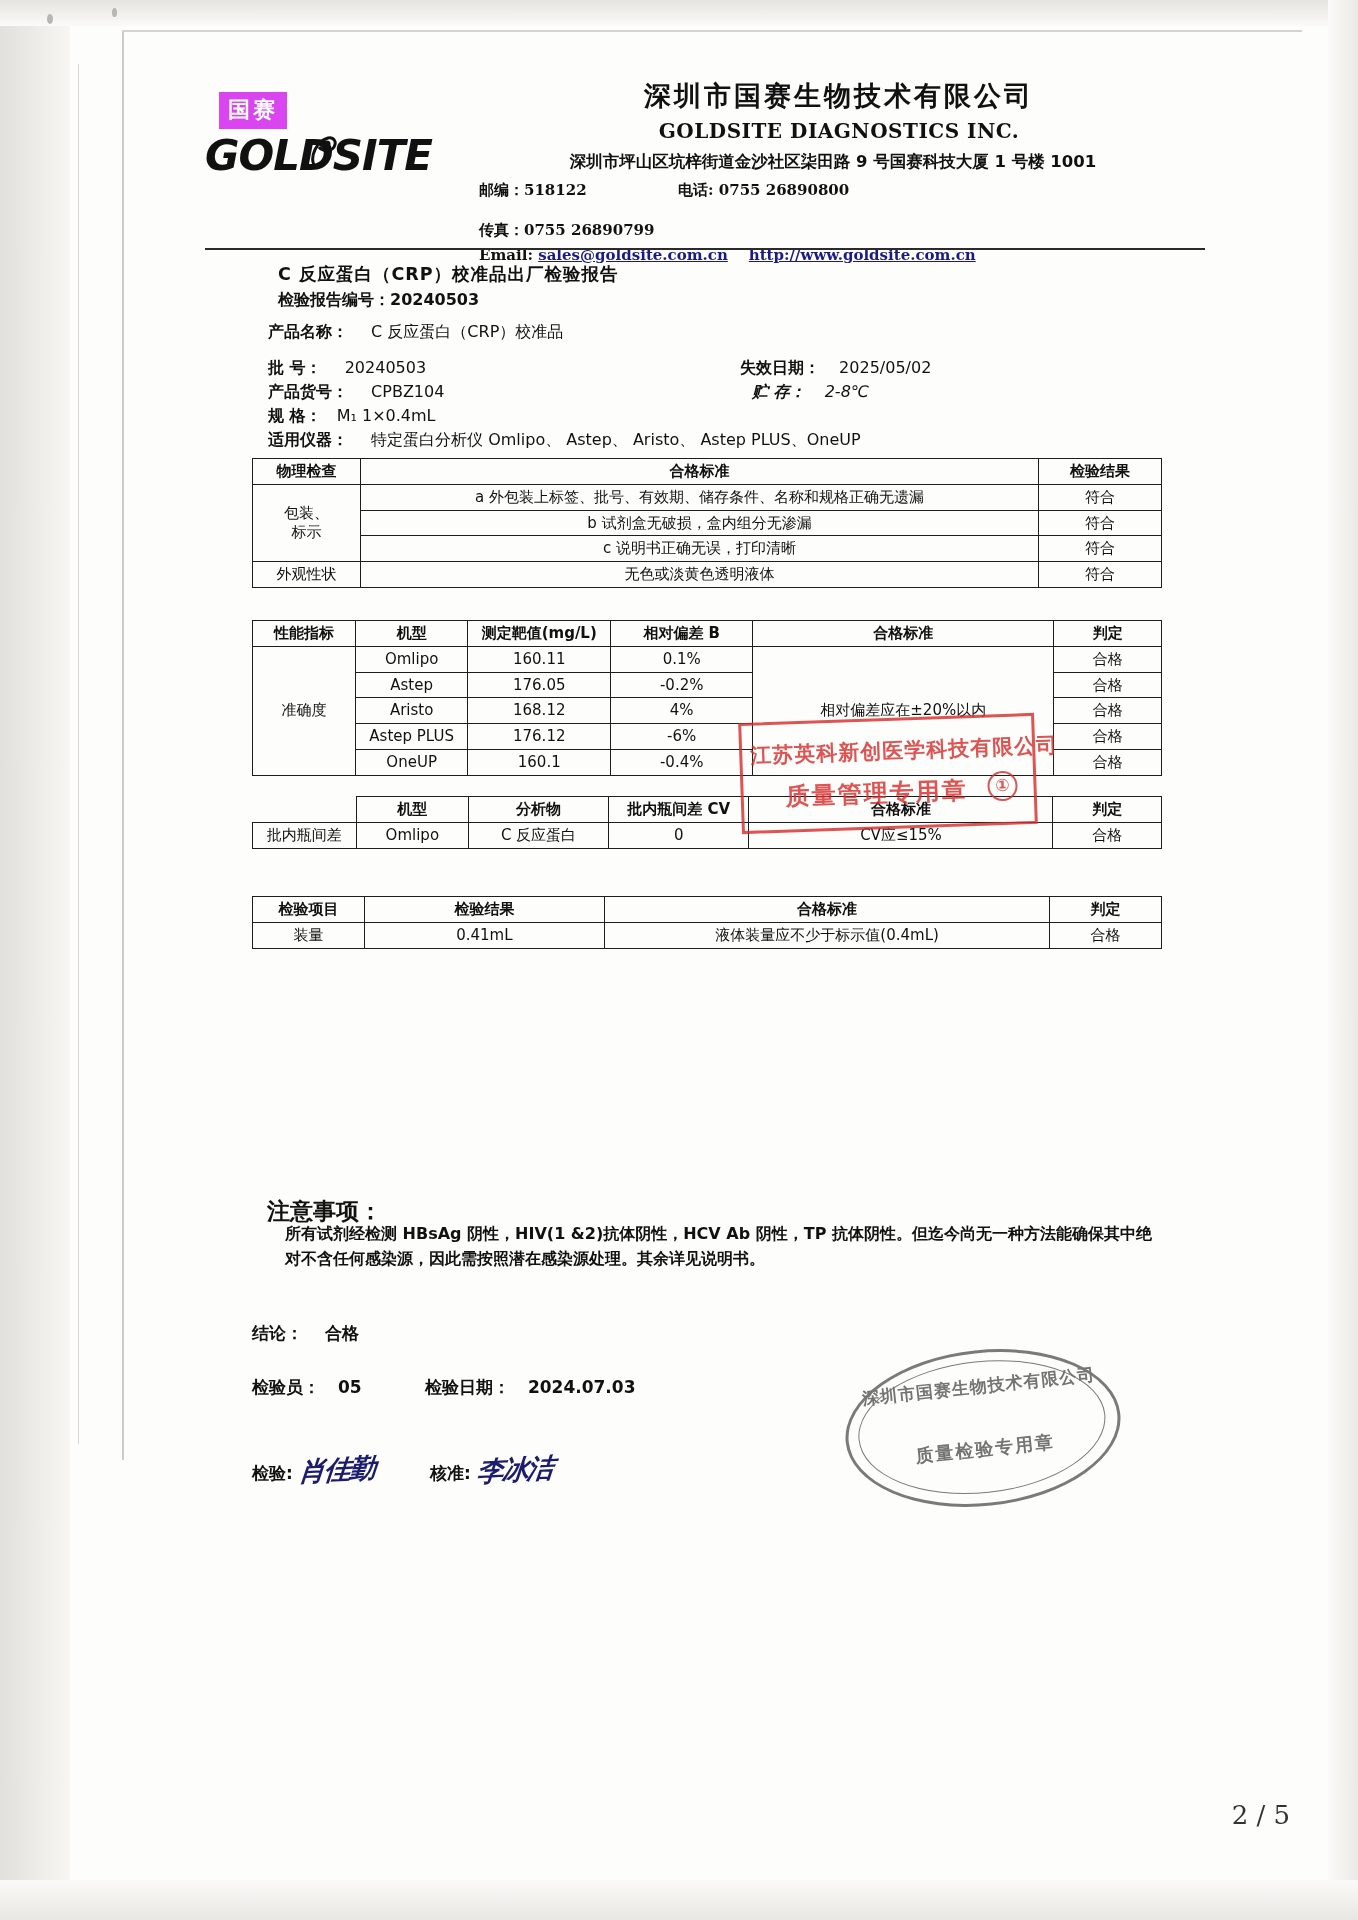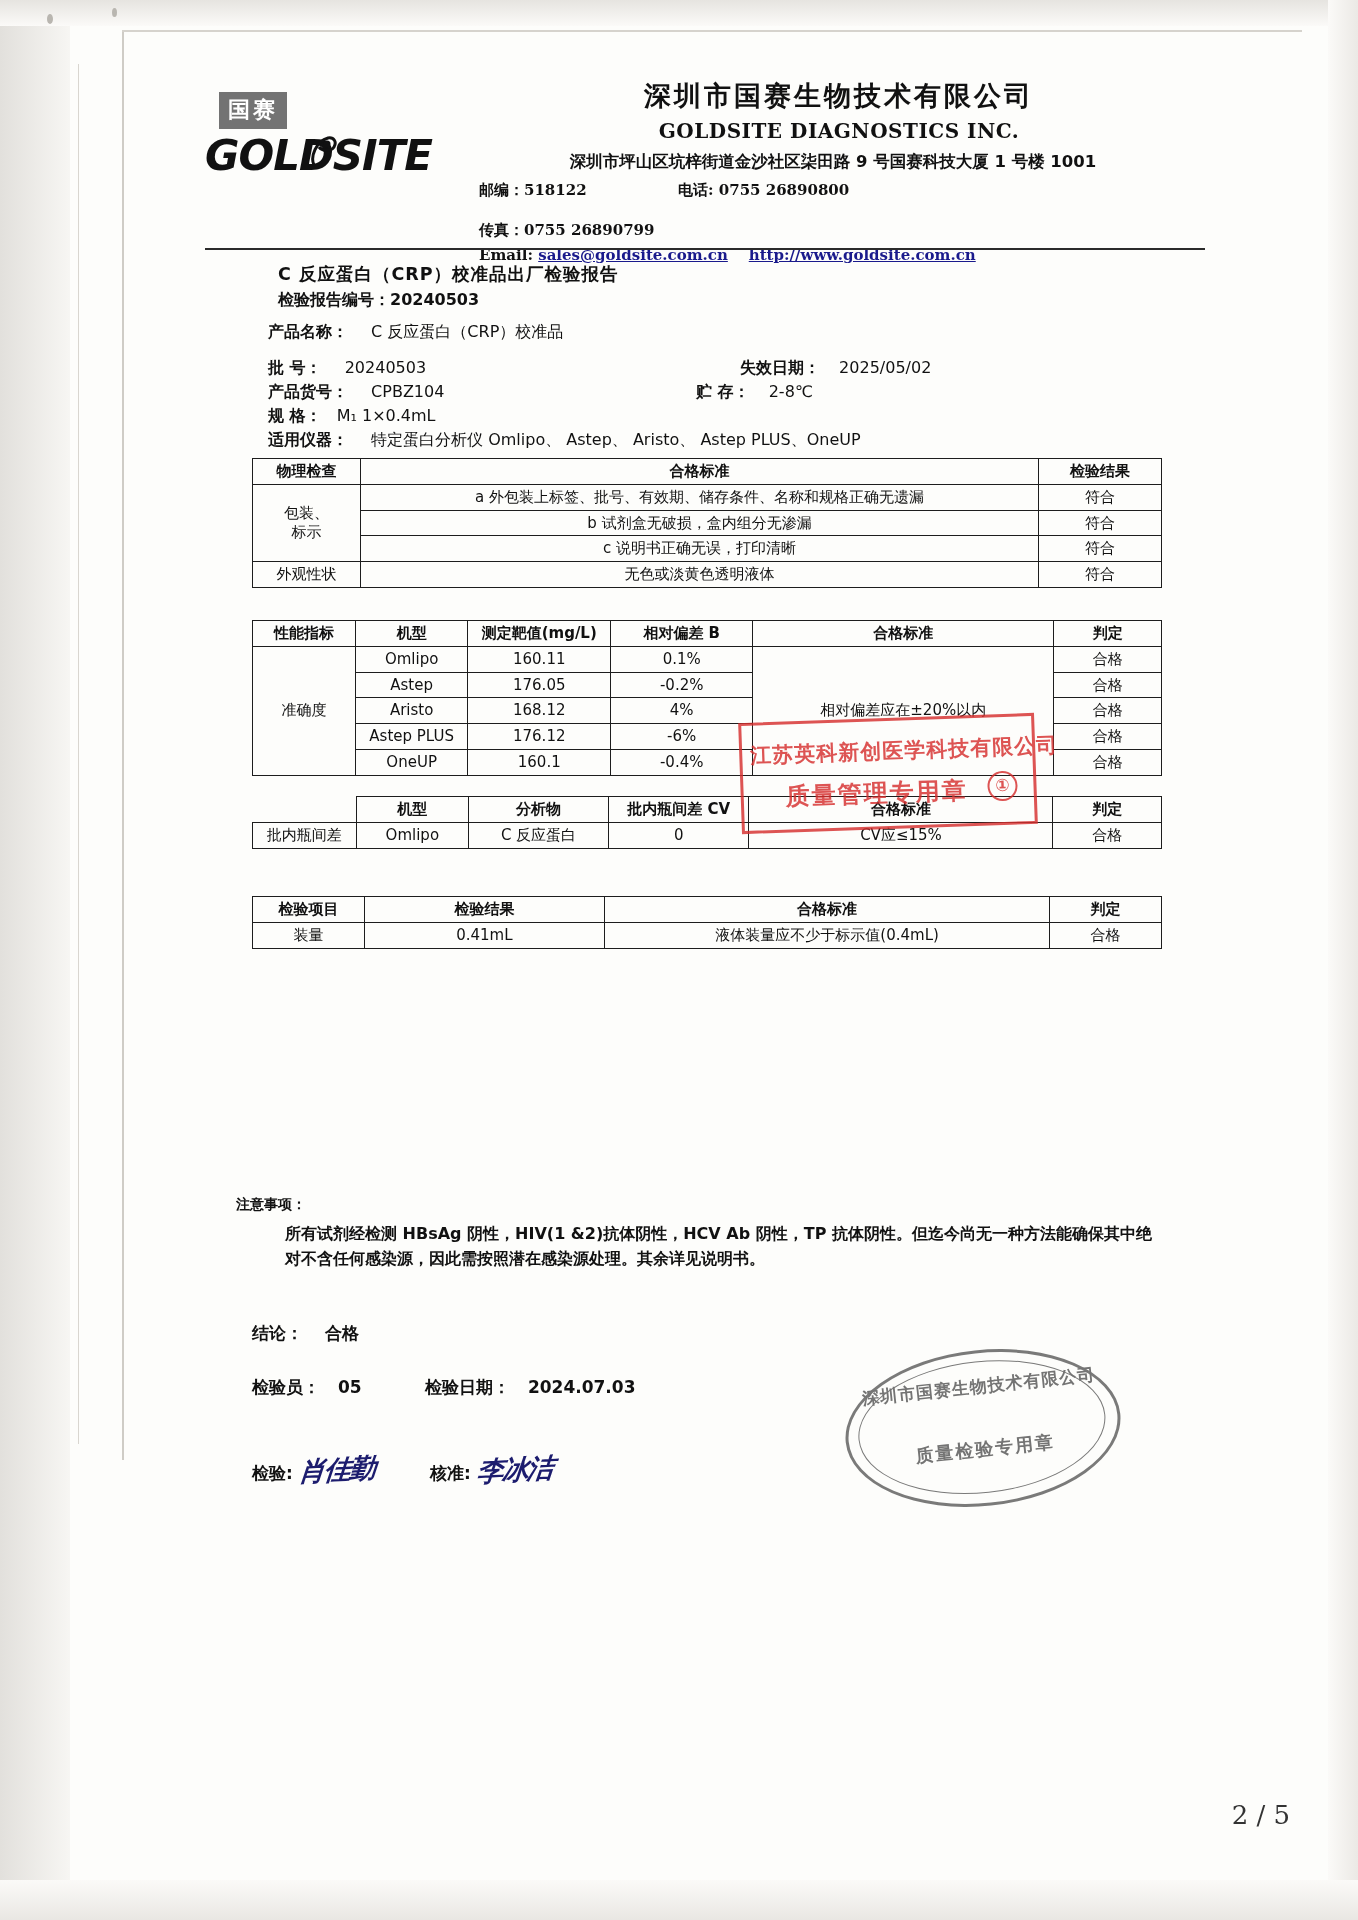--- a/index.html
+++ b/index.html
@@ -68,21 +68,21 @@
     top: 78px;
     width: 990px;
   }
   .logo-block {
     position: absolute;
     left: 0; top: 14px;
     width: 250px;
   }
   .logo-cn {
     display: inline-block;
-    background: #737373;
+    background: #d946ef;
     color: #fff;
     font-family: "DejaVu Sans", sans-serif;
     font-weight: bold;
     font-size: 22px;
     letter-spacing: 3px;
     padding: 3px 9px 4px 9px;
     margin-left: 14px;
   }
   .logo-word {
     font-family: "DejaVu Sans", sans-serif;
@@ -210,24 +210,24 @@
     font-weight: normal;
     line-height: 1.25;
   }
   table.t th { font-weight: bold; }
   td.left { text-align: left; padding-left: 10px;}
   .bold { font-weight: bold; }
 
   
   .notes-title {
     position: absolute;
-    left: 236px; top: 1196px;
-    font-family: "DejaVu Sans", sans-serif;
-    font-weight: bold;
-    font-size: 14px;
+    left: 267px; top: 1196px;
+    font-family: "DejaVu Sans", sans-serif;
+    font-weight: bold;
+    font-size: 23px;
     color: #111;
   }
   .notes-body {
     position: absolute;
     left: 285px; top: 1222px;
     width: 880px;
     font-family: "DejaVu Sans", sans-serif;
     font-size: 16px;
     line-height: 1.55;
     color: #111;
@@ -439,21 +439,21 @@
   </div>
   <div class="field" style="left:268px; top:430px;">
     <span class="lbl">适用仪器：</span>
     <span class="val" style="margin-left:18px;">特定蛋白分析仪 Omlipo、 Astep、 Aristo、 Astep PLUS、OneUP</span>
   </div>
 
   <div class="field" style="left:740px; top:358px;">
     <span class="lbl">失效日期：</span>
     <span class="val" style="margin-left:14px;">2025/05/02</span>
   </div>
-  <div class="field" style="left:696px; top:382px;">
+  <div class="field" style="left:752px; top:382px;font-style:italic;">
     <span class="lbl">贮    存：</span>
     <span class="val" style="margin-left:14px;">2-8℃</span>
   </div>
 
   <table class="t" style="left:252px; top:458px; width:910px;">
     <tbody>
         <tr>
       <th style="width:95px;">物理检查</th>
       <th colspan="2" style="width:640px;">合格标准</th>
       <th style="width:110px;">检验结果</th>

